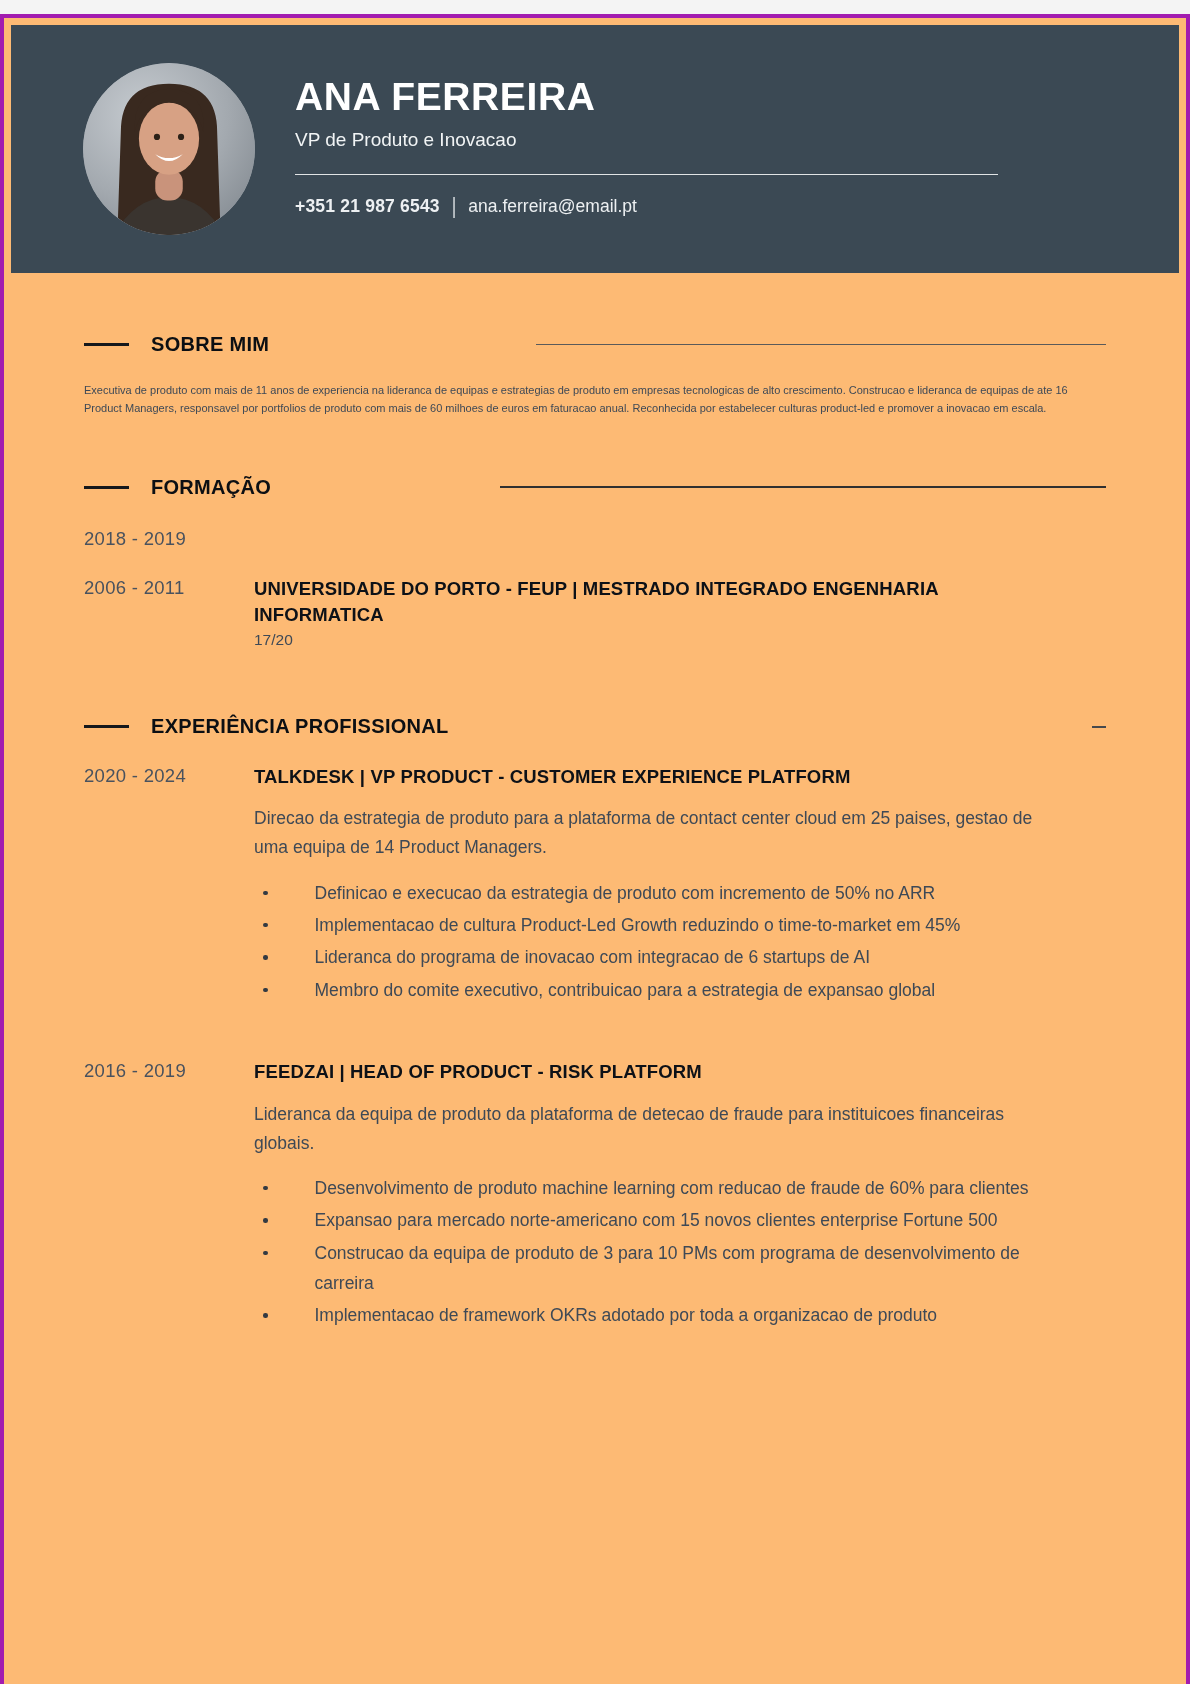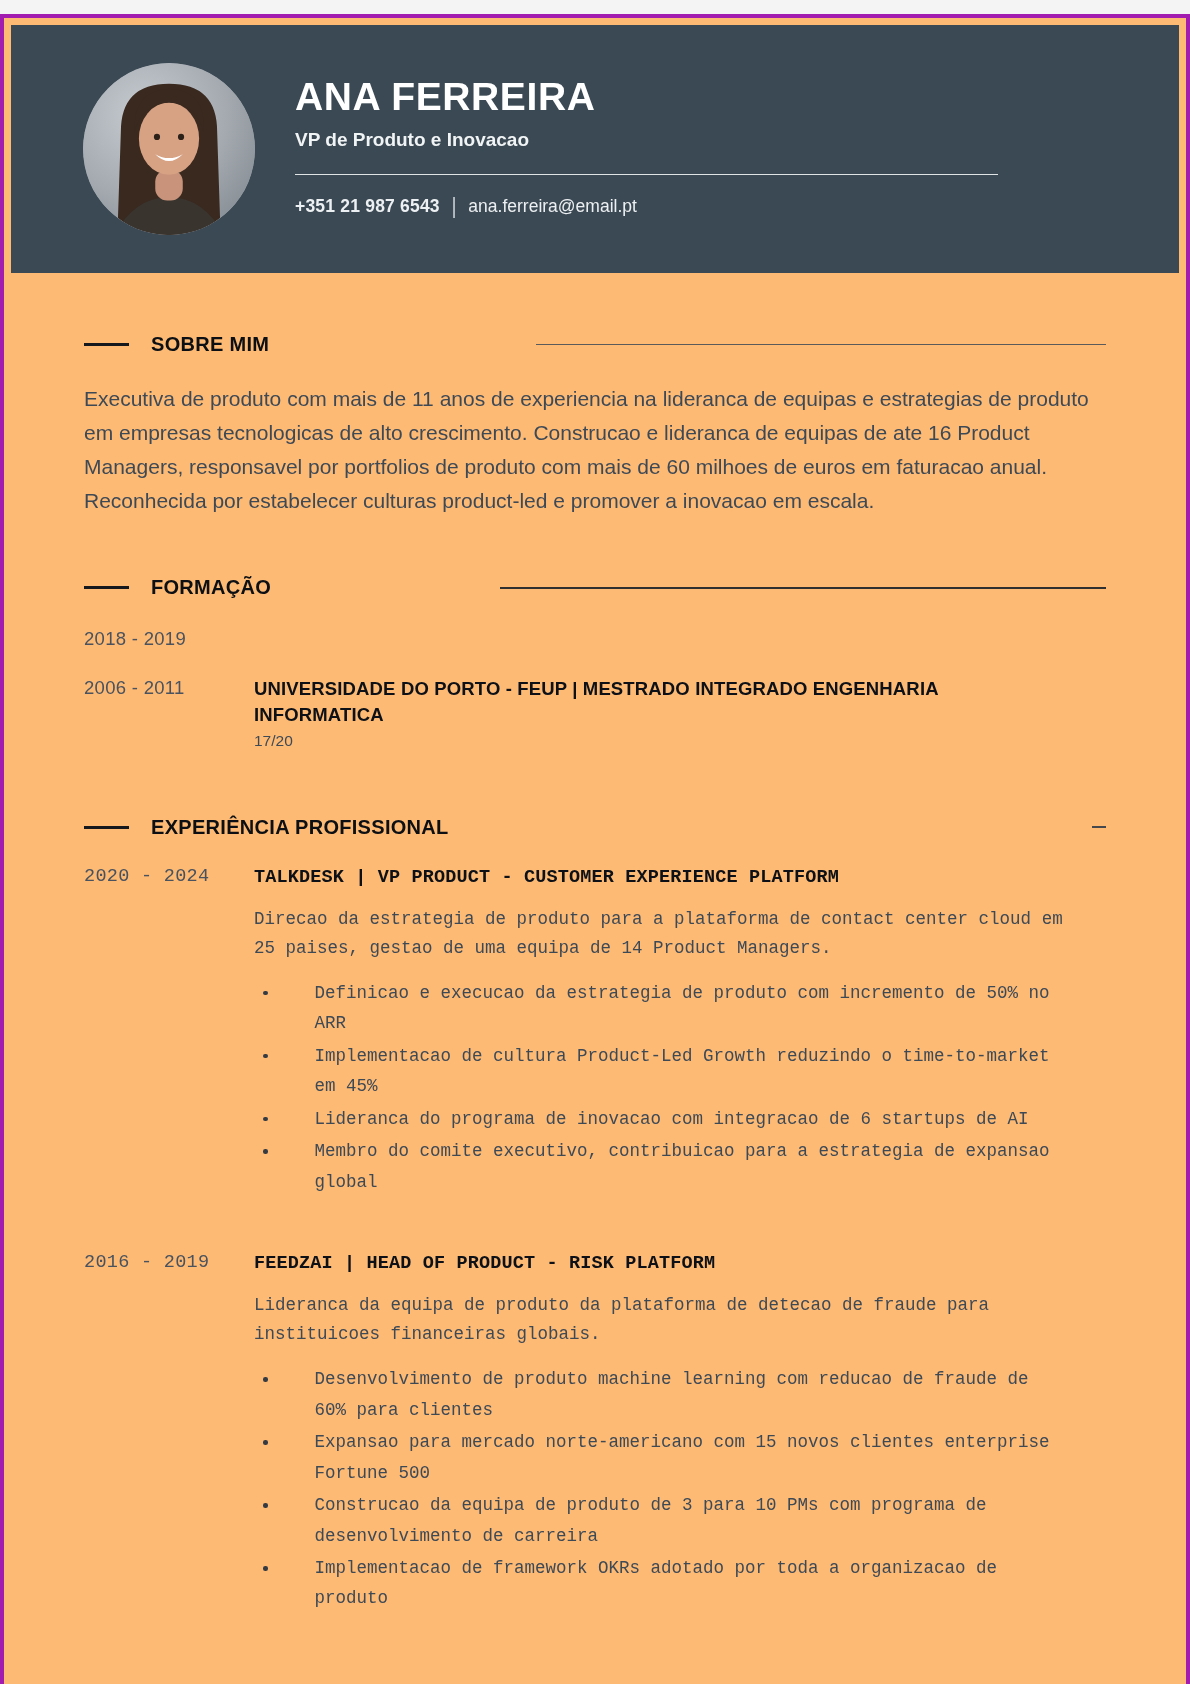--- a/index.html
+++ b/index.html
@@ -16,55 +16,55 @@
   .avatar{
     width:172px;height:172px;border-radius:50%;overflow:hidden;flex:none;
     background:#9aa1a8;
   }
   .avatar svg{display:block;width:100%;height:100%;}
   .hdr-text{margin-left:40px;margin-top:-4px;}
   .hdr-name{
     color:#ffffff;font-size:39px;font-weight:800;letter-spacing:0.6px;
     line-height:1.05;
   }
-  .hdr-title{color:#f1f4f5;font-size:19px;margin-top:12px;font-weight:700;}
+  .hdr-title{color:#f1f4f5;font-size:19px;margin-top:12px;font-weight:400;}
   .hdr-rule{width:703px;height:1px;background:rgba(255,255,255,0.85);margin-top:23px;}
   .hdr-contact{margin-top:21px;font-size:17.5px;color:#edf0f2;display:flex;}
   .hdr-phone{font-weight:600;letter-spacing:0.2px;}
   .hdr-sep{margin:0 12px;font-weight:300;color:#d8dde0;transform:scaleY(1.25);display:inline-block;}
   .hdr-email{font-weight:400;}
   
   .main{margin:0 73px 0 73px;}
   .sec-head{display:flex;align-items:center;text-align:center;}
   .sec-dash{width:45px;height:3px;background:#15181c;margin-right:22px;flex:none;}
   .sec-title{
     font-size:20px;font-weight:800;color:#0c0f13;letter-spacing:0.3px;
     white-space:nowrap;
   }
   .sec-line{margin-left:auto;flex:none;}
   .line-about{width:570px;height:1.5px;background:#5a5a5a;}
   .line-edu{width:606px;height:2px;background:#303030;}
   .line-exp{width:14px;height:2px;background:#45494d;}
   .sec-about{margin-top:60px;}
   .about-text{
-    margin-top:26px;font-size:21px;line-height:1.62;color:#3e4956;
+    margin-top:26px;font-size:11px;line-height:1.62;color:#3e4956;
   }
   .sec-edu{margin-top:58px;}
   .rows{margin-top:28px;}
   .row{display:grid;grid-template-columns:170px 1fr;margin-bottom:26px;}
   .row:last-child{margin-bottom:0;}
   .period{font-size:18.5px;color:#49525e;letter-spacing:0.3px;padding-top:1px;}
   .entry-title{
     font-size:18.5px;font-weight:700;color:#0d1117;line-height:1.42;
     letter-spacing:0.15px;
   }
   .grade{font-size:15.5px;color:#3e4956;margin-top:3px;}
   .grade:empty{display:none;}
   .sec-exp{margin-top:66px;}
-  .jobs{margin-top:26px;font-family:Liberation Mono, monospace;}
+  .jobs{margin-top:26px;}
   .job{margin-bottom:52px;}
   .job:last-child{margin-bottom:0;}
   .job-desc{margin-top:14px;font-size:17.5px;line-height:1.66;color:#3e4956;max-width:810px;}
   .bullets{list-style:none;margin:15px 0 0 0;padding:0;max-width:810px;}
   .bullets li{display:flex;margin-bottom:2px;gap:32px;}
   .dot{
     width:4.5px;height:4.5px;border-radius:50%;background:#333a42;flex:none;
     margin:13px 15px 0 9px;
   }
   .btxt{font-size:17.5px;line-height:1.74;color:#3e4956;}

